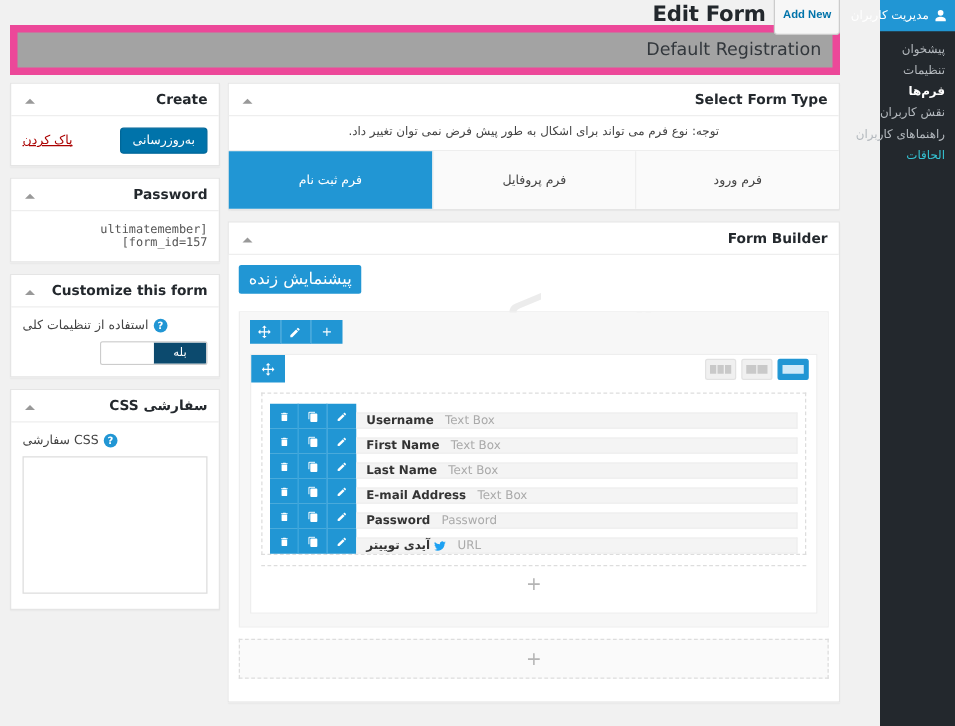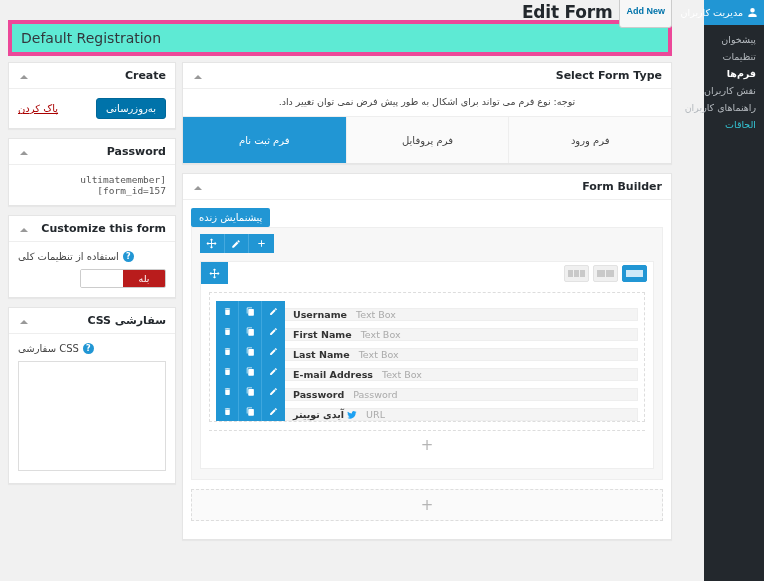--- a/index.html
+++ b/index.html
@@ -157,21 +157,21 @@
     display: inline-flex; flex-direction: row;
     border: 1px solid #ccc; border-radius: 2px; overflow: hidden;
     width: 86px; height: 19px;
   }
   .switch span {
     flex: 1 1 50%;
     display: flex; align-items: center; justify-content: center;
     font-size: 9.5px; cursor: pointer;
     background: #fff; color: #555;
   }
-  .switch span.on { background: #b91c1c; color: #fff; }
+  .switch span.on { background: #0c4a6e; color: #fff; }
 
   
   .css-area {
     width: 100%; height: 110px;
     border: 1px solid #ddd; background: #fff;
     resize: none; direction: rtl;
     font-family: "DejaVu Sans Mono", "Liberation Mono", monospace;
     font-size: 10px;
     padding: 4px;
     outline: none;
@@ -197,24 +197,24 @@
   }
   .formtype-tab:first-child { border-left: none; text-align: right; }
   .formtype-tab.active {
     background: #2196d4; color: #fff;
   }
 
   
   .builder-body { padding: 8px; background: #fff; position: relative; }
   .btn-preview {
     background: #2196d4; color: #fff; border: none;
-    font-size: 10px; border-radius: 2px;
+    font-size: 13px; border-radius: 2px;
     padding: 4px 8px; cursor: pointer; direction: rtl;
     font-family: inherit;
-    margin-bottom: 0;
+    margin-bottom: 14px;
     display: inline-block;
   }
   .watermark {
     position: absolute;
     top: 20px; left: 50%; transform: translateX(-50%);
     font-size: 58px; color: #ececec;
     pointer-events: none; user-select: none;
     white-space: nowrap; direction: rtl;
     z-index: 0;
   }
@@ -341,21 +341,21 @@
 <body>
 
 <div id="main-wrap">
 
   <div id="page-header">
     <h1 id="page-title">Edit Form</h1>
     <button id="add-new-btn">Add New</button>
   </div>
 
   <div style="padding:0 8px;">
-    <div style="background:#5eead4;border:4px solid #ec4899;padding:6px 9px;">
+    <div style="background:#a3a3a3;border:6px solid #ec4899;padding:6px 9px;text-align:right;">
       <span style="font-size:14px;color:#32373c;">Default Registration</span>
     </div>
   </div>
 
   <div id="content-cols">
 
     <div id="col-left">
 
       <div class="postbox">
         <div class="postbox-header">

